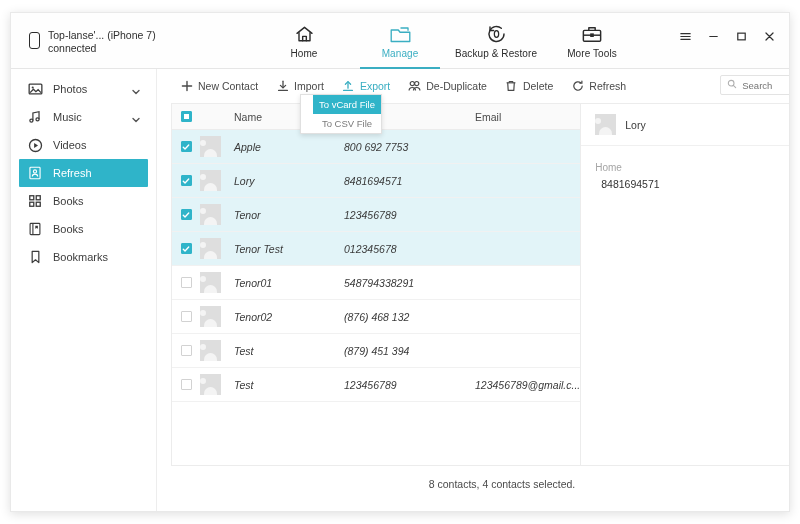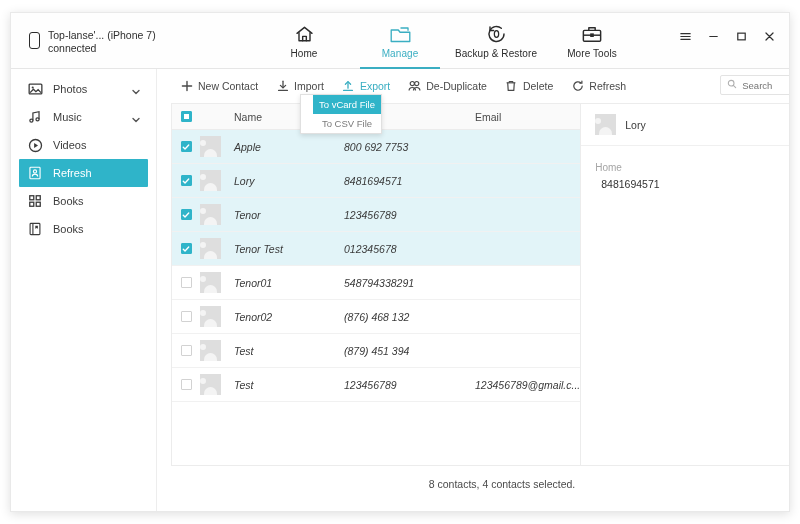--- a/index.html
+++ b/index.html
@@ -384,20 +384,28 @@
         <span class="side-icon">
           <svg width="14" height="14" viewBox="0 0 16 16" fill="none" stroke="currentColor" stroke-width="1.3">
             <rect x="2.4" y="1.6" width="11.2" height="12.8" rx="1"></rect>
             <path d="M5.6 1.6v12.8"></path>
             <path d="M8.3 4.4h3v3.4l-1.5-1-1.5 1z" fill="currentColor" stroke="none"></path>
           </svg>
         </span>
         <span>Books</span>
       </div>
 
+      <div class="side-item">
+        <span class="side-icon">
+          <svg width="13" height="14" viewBox="0 0 14 16" fill="none" stroke="currentColor" stroke-width="1.4" stroke-linejoin="round">
+            <path d="M3.2 1.6h7.6v12.8L7 11.2l-3.8 3.2z"></path>
+          </svg>
+        </span>
+        <span>Bookmarks</span>
+      </div>
     </div>
 
     <div id="main">
 
       <div id="toolbar">
 
         <div class="tb-btn">
           <span class="tb-ico">
             <svg width="12" height="12" viewBox="0 0 12 12" stroke="currentColor" stroke-width="1.4" stroke-linecap="round">
                 <path d="M6 1.4v9.2M1.4 6h9.2"></path>

